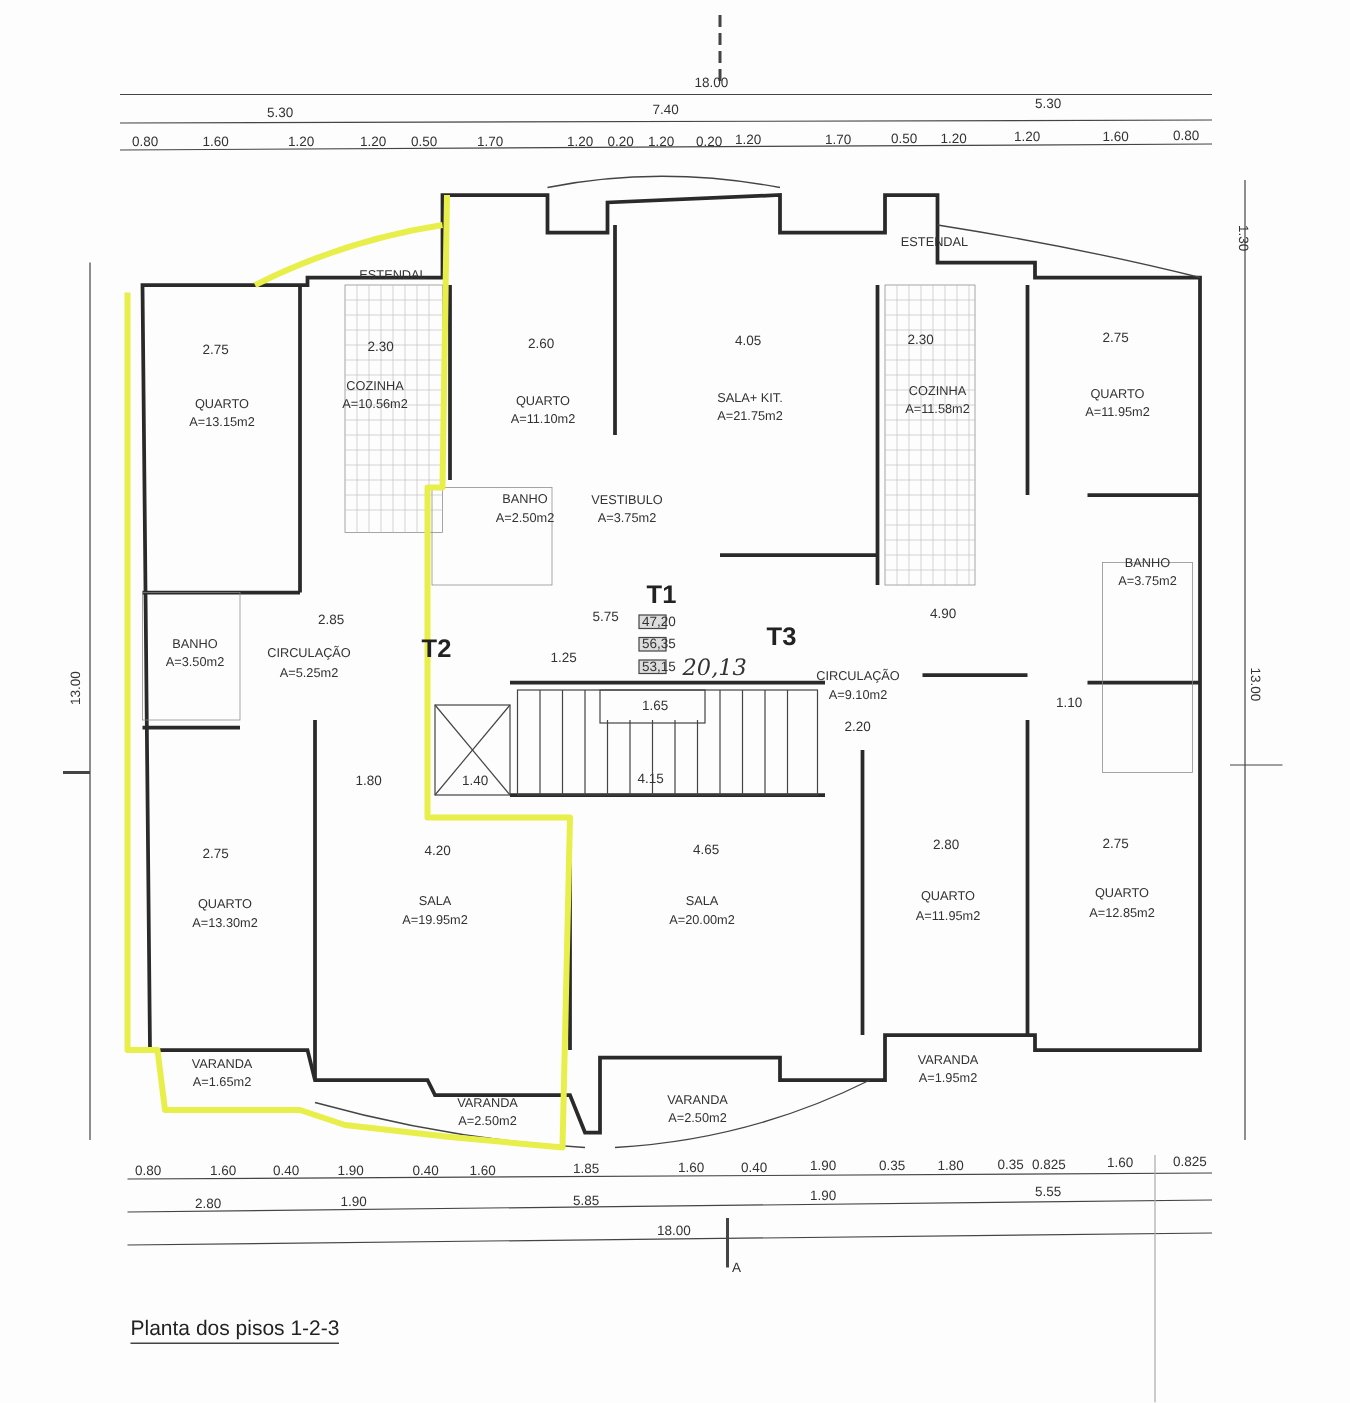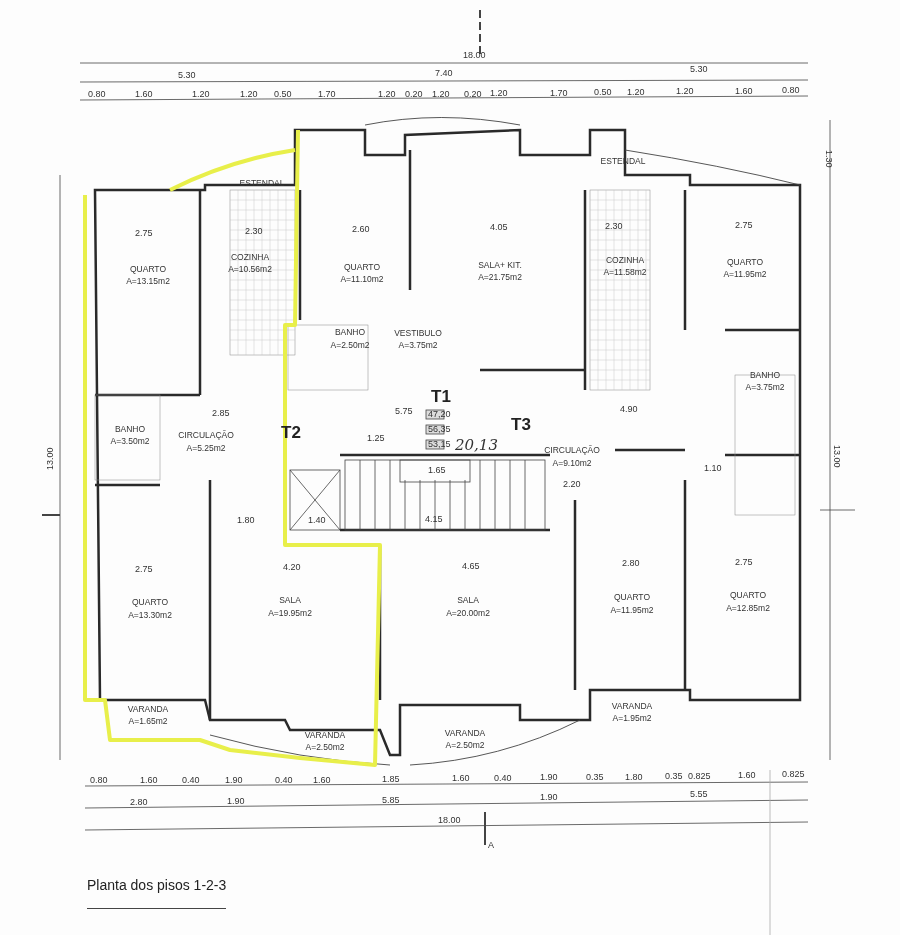--- a/index.html
+++ b/index.html
@@ -2,21 +2,21 @@
 <html><head>
 <meta charset="utf-8">
 <style>
   html, body { margin:0; padding:0; background:#fdfdfd; }
   body { width:900px; height:935px; position:relative; overflow:hidden; font-family:"Liberation Sans", sans-serif; color:#222; }
   svg { position:absolute; left:0; top:0; }
   .dim { font-family:"Liberation Sans", sans-serif; font-size:9px; fill:#333; }
   .dimv { font-family:"Liberation Sans", sans-serif; font-size:9px; fill:#333; }
   .room { font-family:"Liberation Sans", sans-serif; font-size:8.5px; fill:#333; text-anchor:middle; }
   .type { font-family:"Liberation Sans", sans-serif; font-size:17px; font-weight:bold; fill:#222; text-anchor:middle; }
-  .title { position:absolute; left:87px; top:877px; font-size:14px; color:#222; border-bottom:1.5px solid #444; padding-bottom:15px; }
+  .title { position:absolute; left:87px; top:877px; font-size:14px; color:#222; border-bottom:1.5px solid #444; padding-bottom:2px; }
 </style>
 </head>
 <body>
 
 <svg width="900" height="935" viewBox="0 0 900 935">
 
   <g stroke="#444" stroke-width="0.8">
     <line x1="80" y1="63" x2="808" y2="63"></line>
     <line x1="80" y1="82" x2="808" y2="80"></line>
     <line x1="80" y1="100" x2="808" y2="96"></line>

